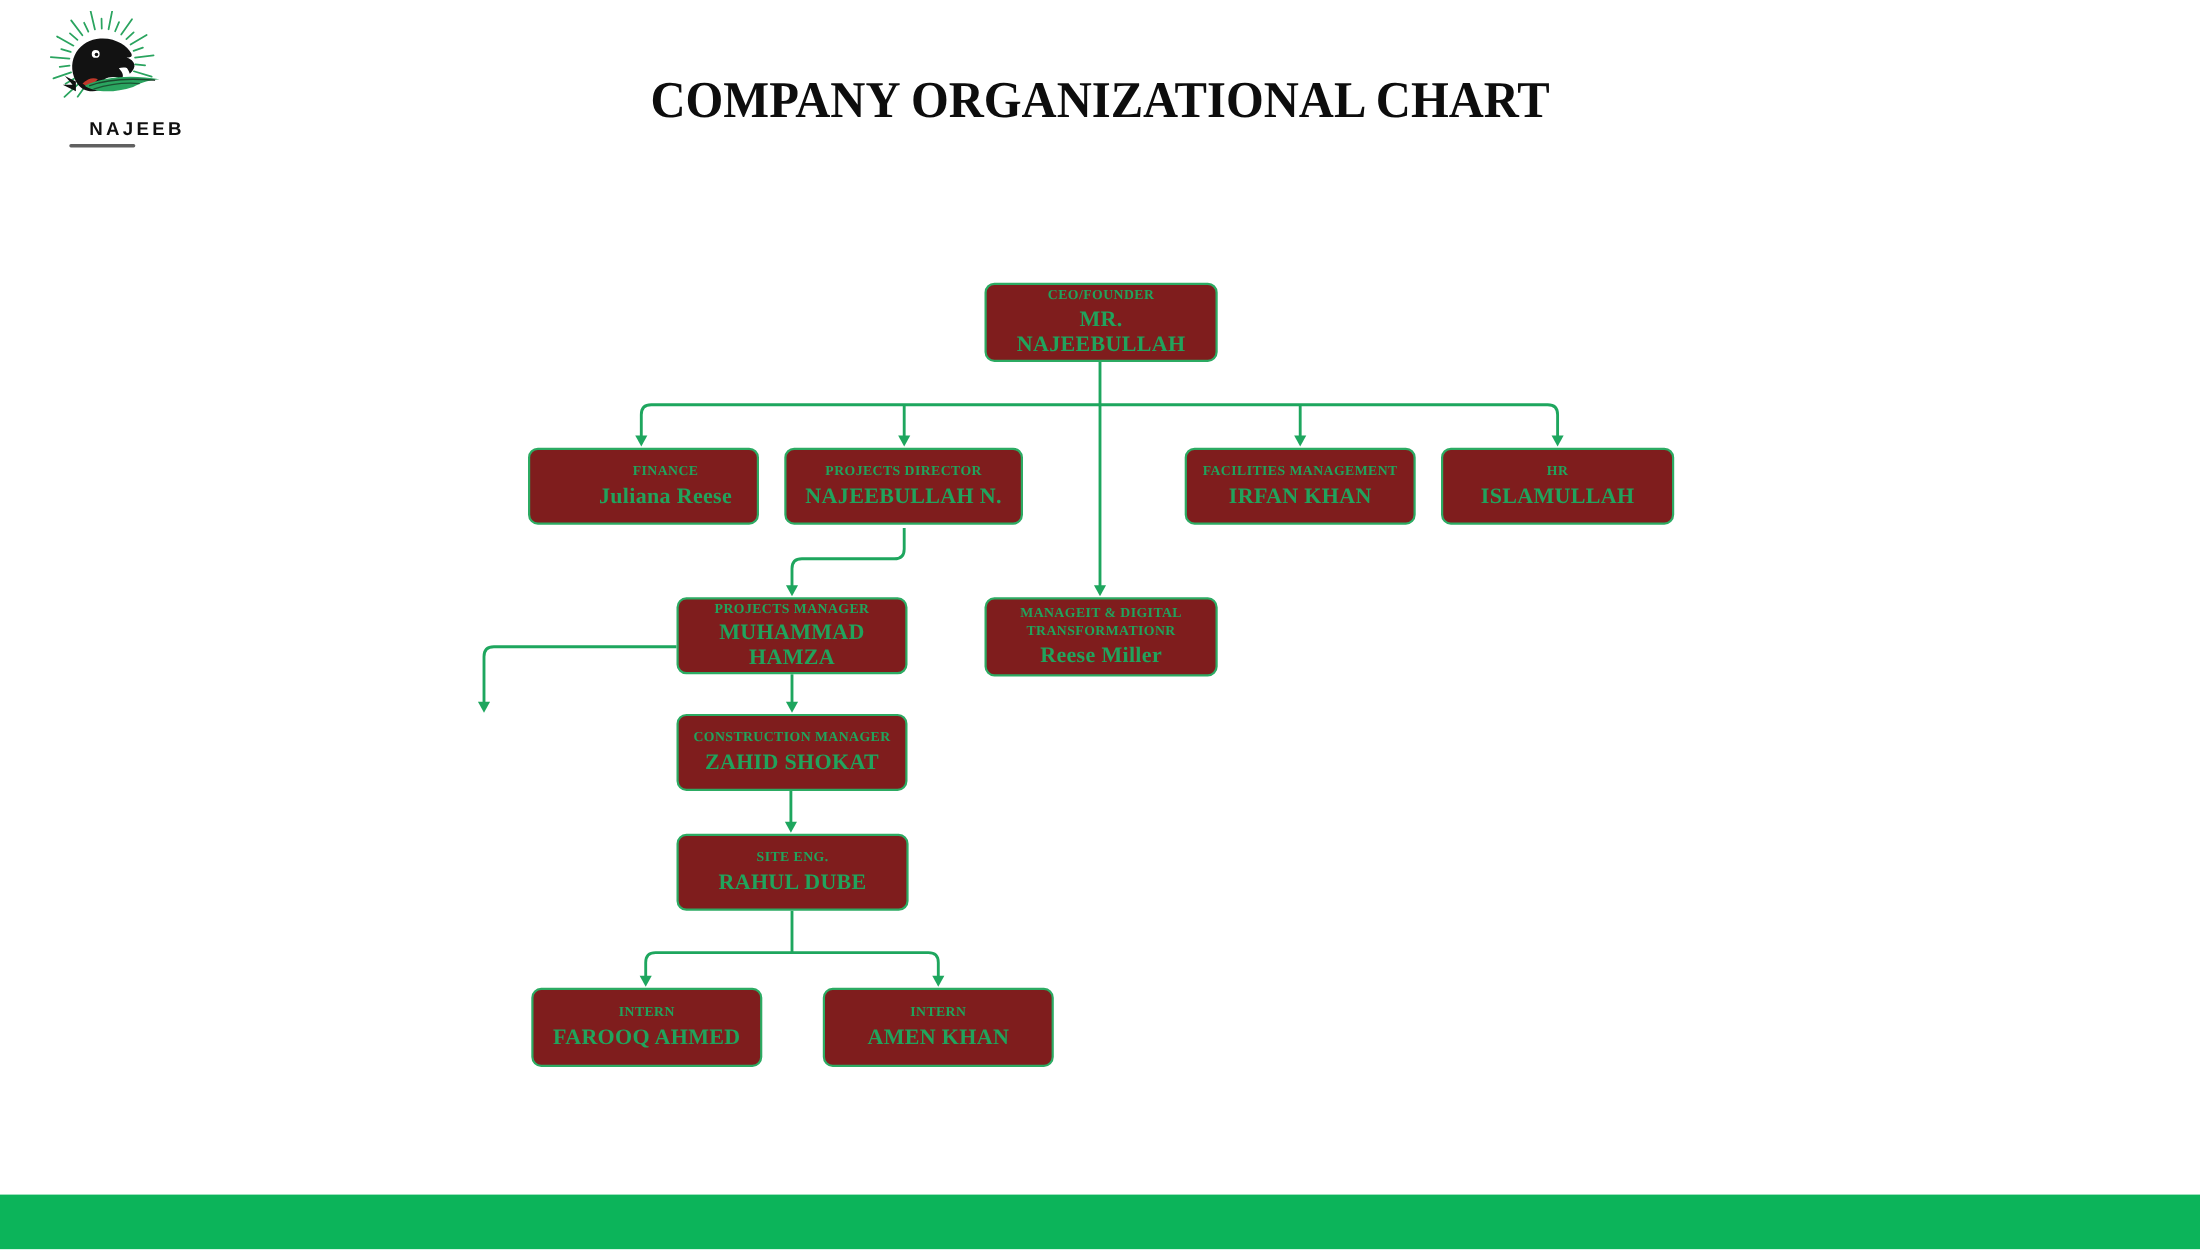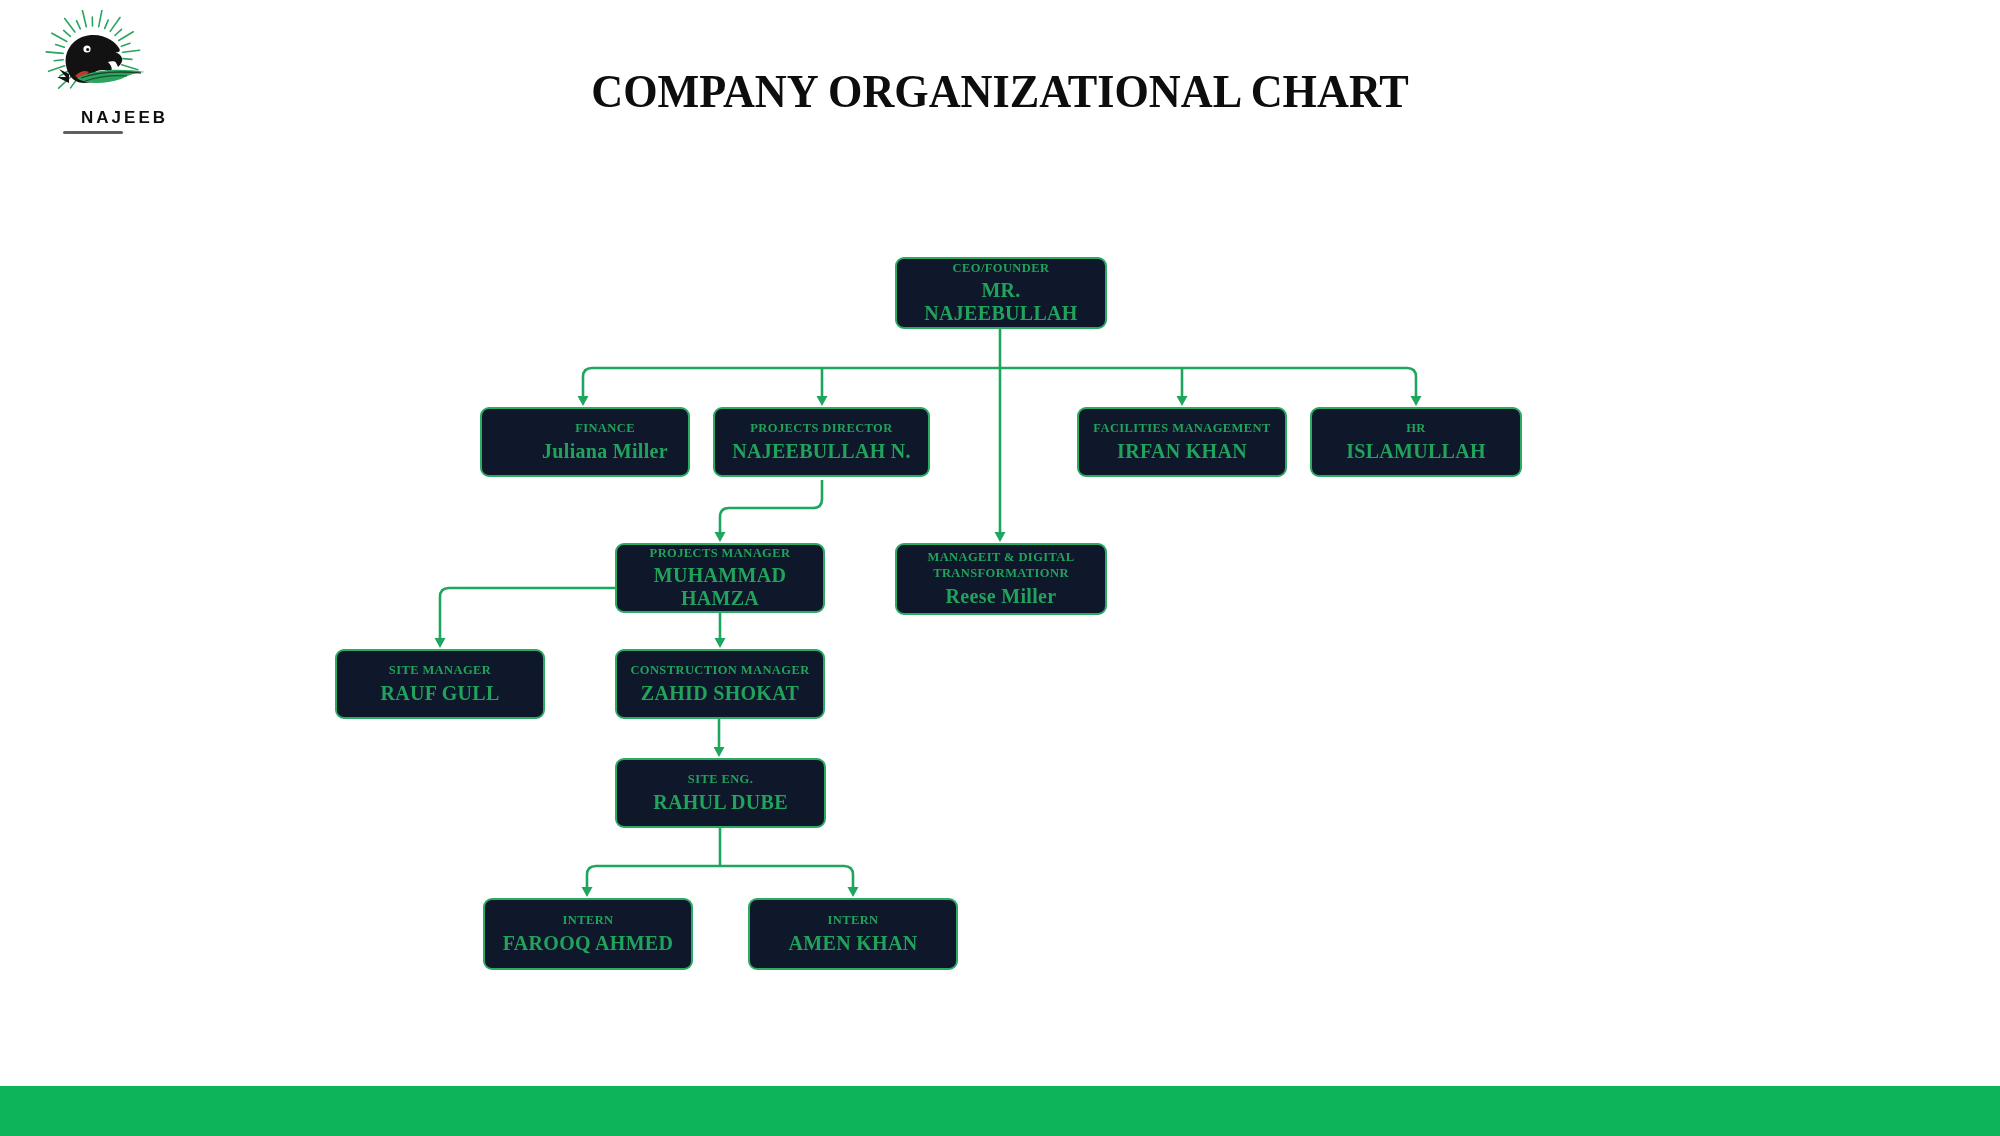--- a/index.html
+++ b/index.html
@@ -16,21 +16,21 @@
 
   
   .page-title{position:absolute;left:0;right:0;top:64px;margin:0;text-align:center;
               font-family:"Liberation Serif",serif;font-weight:700;font-size:47px;
               color:#0d0d0d;letter-spacing:0px;transform:scaleX(.94);}
 
   
   .connectors{position:absolute;left:0;top:0;width:2000px;height:1136px;pointer-events:none;}
 
   
-  .org-box{position:absolute;box-sizing:border-box;background:#0f172a;border:2px solid #2cab63;
+  .org-box{position:absolute;box-sizing:border-box;background:#7f1d1d;border:2px solid #2cab63;
            border-radius:9px;display:flex;flex-direction:column;align-items:center;
            justify-content:center;text-align:center;color:#21a35c;padding:5px 8px;}
   .org-box .role{font-weight:700;font-size:12.5px;line-height:1.25;letter-spacing:.4px;}
   .org-box .name{font-weight:700;font-size:20px;line-height:1.15;letter-spacing:.3px;margin-top:3px;}
 
   
   .footer-bar{position:absolute;left:0;right:0;bottom:0;height:50px;background:#0cb45a;}
 </style>
 </head>
 <body>
@@ -119,21 +119,21 @@
     </g>
   </svg>
 
   <div class="org-box" style="left:895px;top:257px;width:212px;height:72px;">
     <div class="role">CEO/FOUNDER</div>
     <div class="name">MR. NAJEEBULLAH</div>
   </div>
 
   <div class="org-box" style="left:480px;top:407px;width:210px;height:70px;padding-left:48px;">
     <div class="role">FINANCE</div>
-    <div class="name">Juliana Miller</div>
+    <div class="name">Juliana Reese</div>
   </div>
 
   <div class="org-box" style="left:713px;top:407px;width:217px;height:70px;">
     <div class="role">PROJECTS DIRECTOR</div>
     <div class="name">NAJEEBULLAH N.</div>
   </div>
 
   <div class="org-box" style="left:1077px;top:407px;width:210px;height:70px;">
     <div class="role">FACILITIES MANAGEMENT</div>
     <div class="name">IRFAN KHAN</div>
@@ -147,24 +147,20 @@
   <div class="org-box" style="left:895px;top:543px;width:212px;height:72px;">
     <div class="role">MANAGEIT &amp; DIGITAL TRANSFORMATIONR</div>
     <div class="name">Reese Miller</div>
   </div>
 
   <div class="org-box" style="left:615px;top:543px;width:210px;height:70px;align-items:center;">
     <div class="role">PROJECTS MANAGER</div>
     <div class="name">MUHAMMAD HAMZA</div>
   </div>
 
-  <div class="org-box" style="left:335px;top:649px;width:210px;height:70px;">
-    <div class="role">SITE MANAGER</div>
-    <div class="name">RAUF GULL</div>
-  </div>
 
   <div class="org-box" style="left:615px;top:649px;width:210px;height:70px;">
     <div class="role">CONSTRUCTION MANAGER</div>
     <div class="name">ZAHID SHOKAT</div>
   </div>
 
   <div class="org-box" style="left:615px;top:758px;width:211px;height:70px;">
     <div class="role">SITE ENG.</div>
     <div class="name">RAHUL DUBE</div>
   </div>

